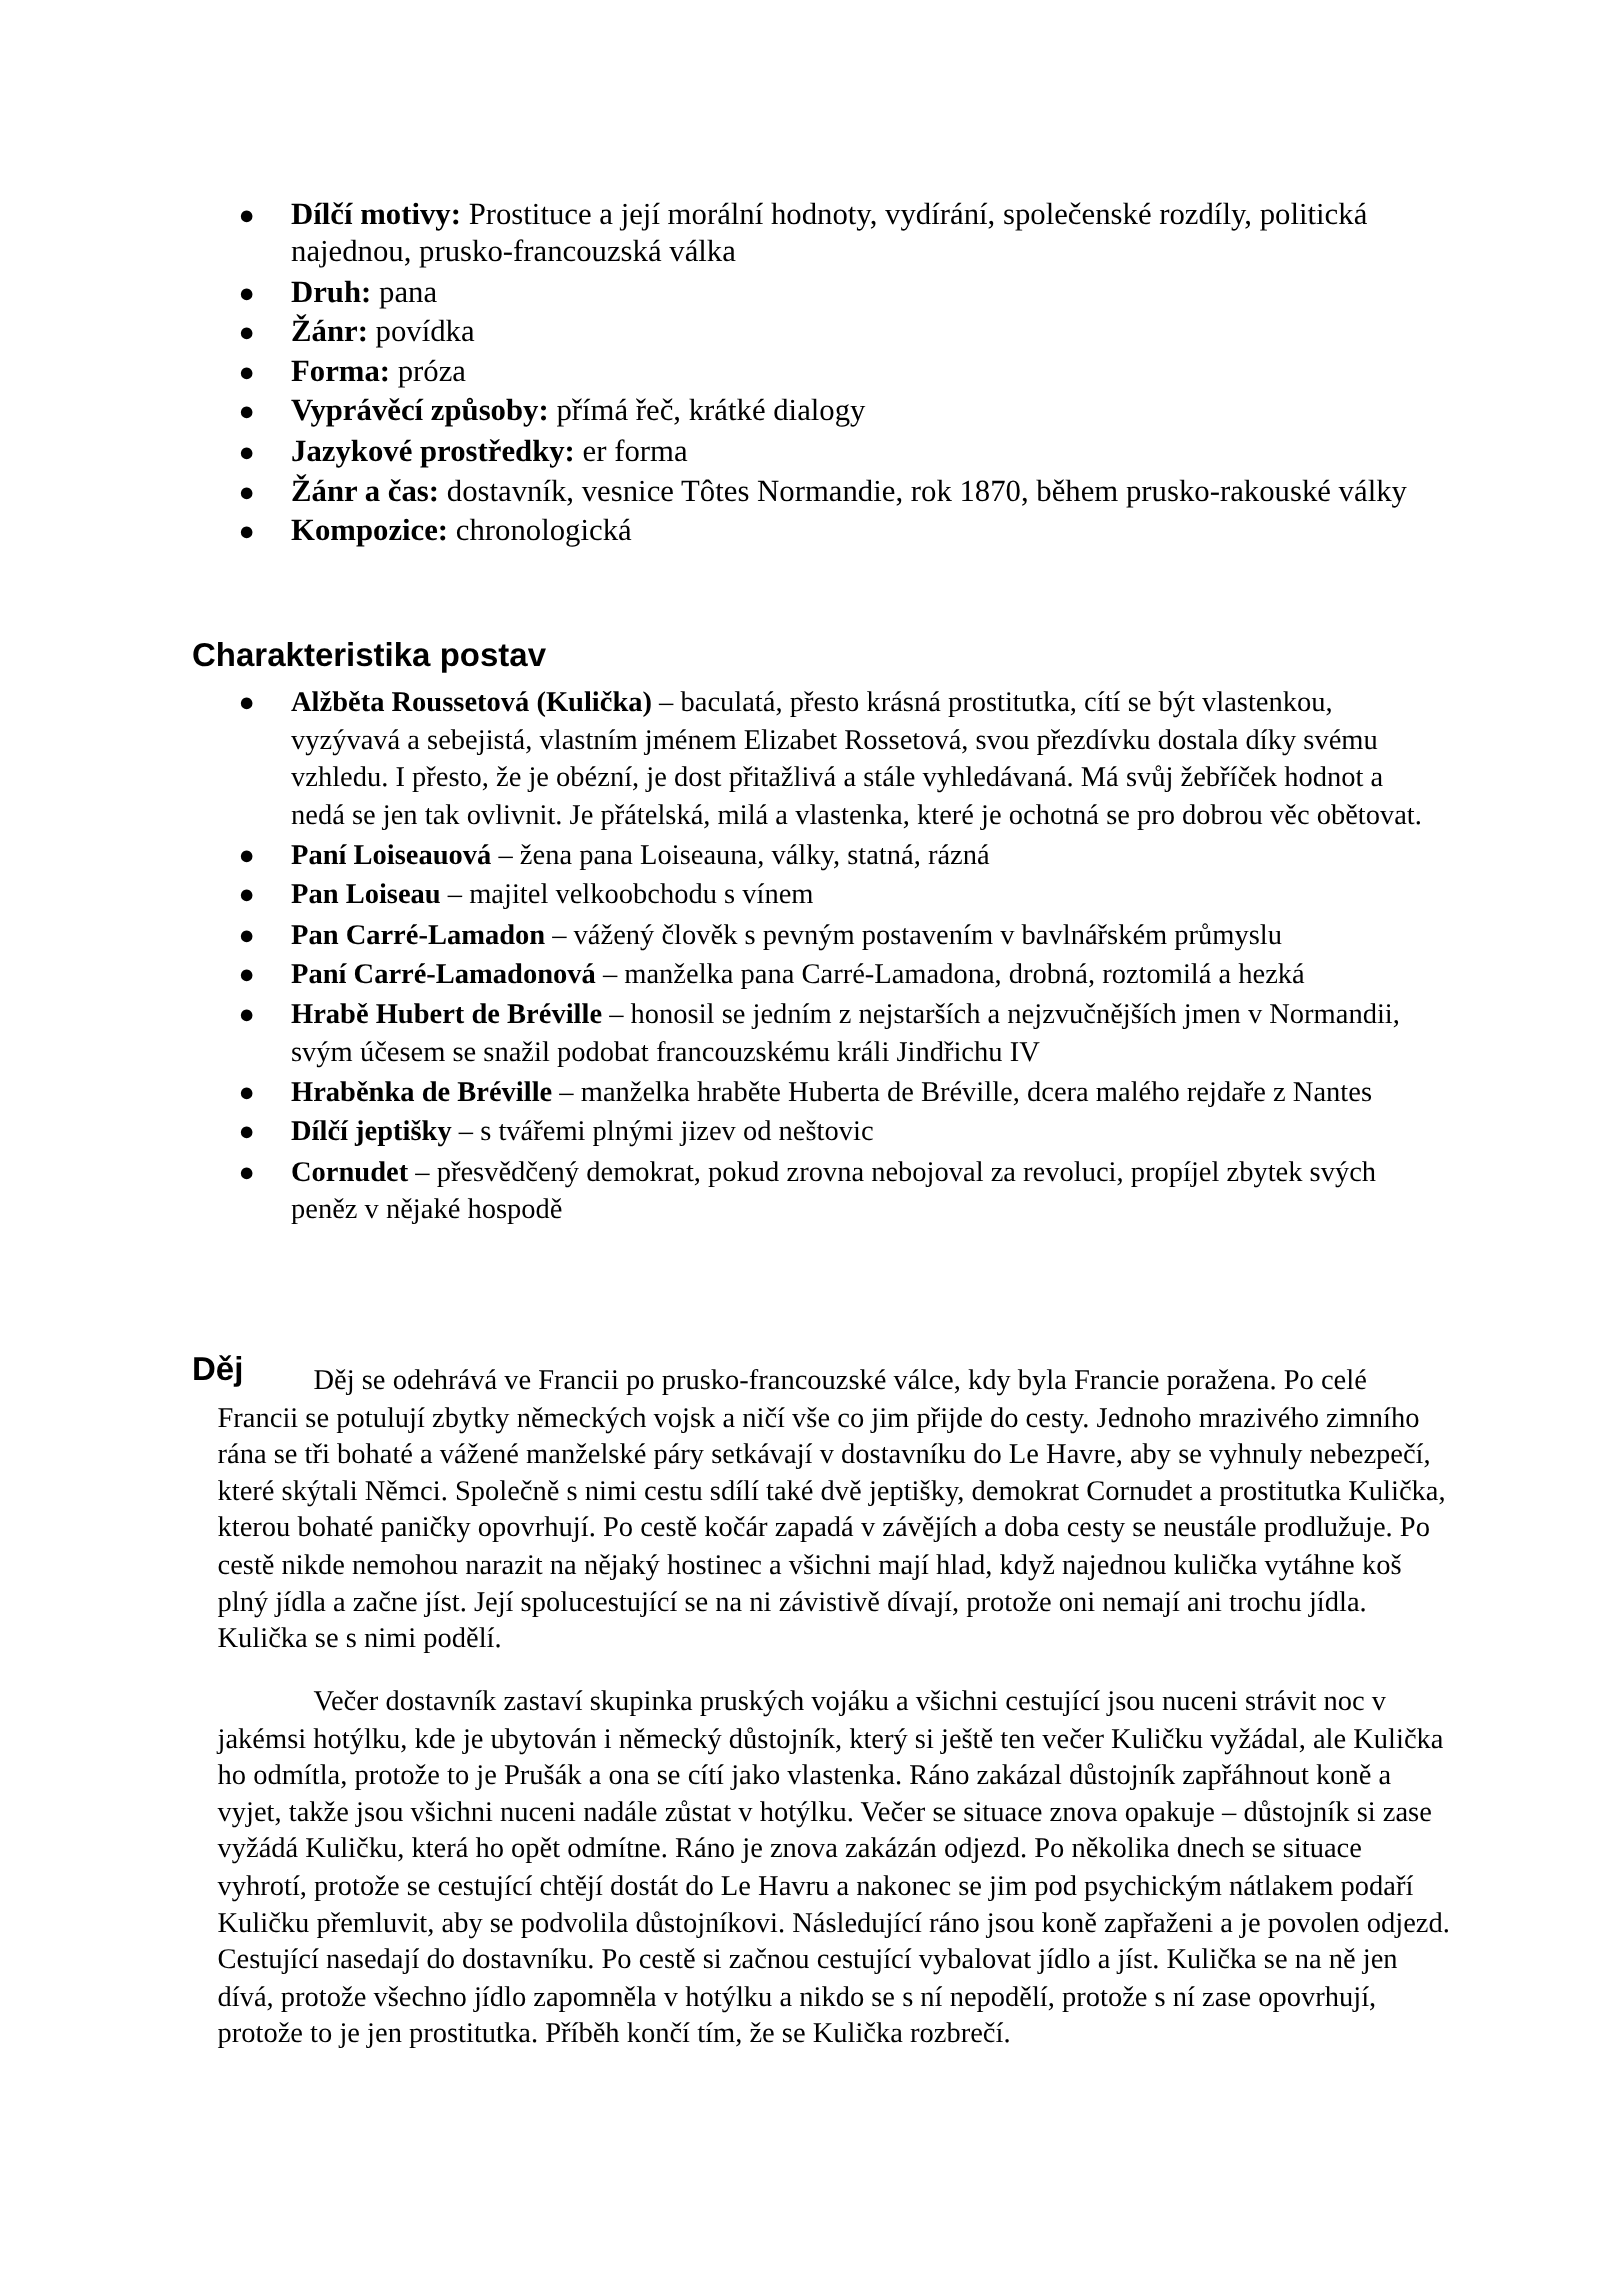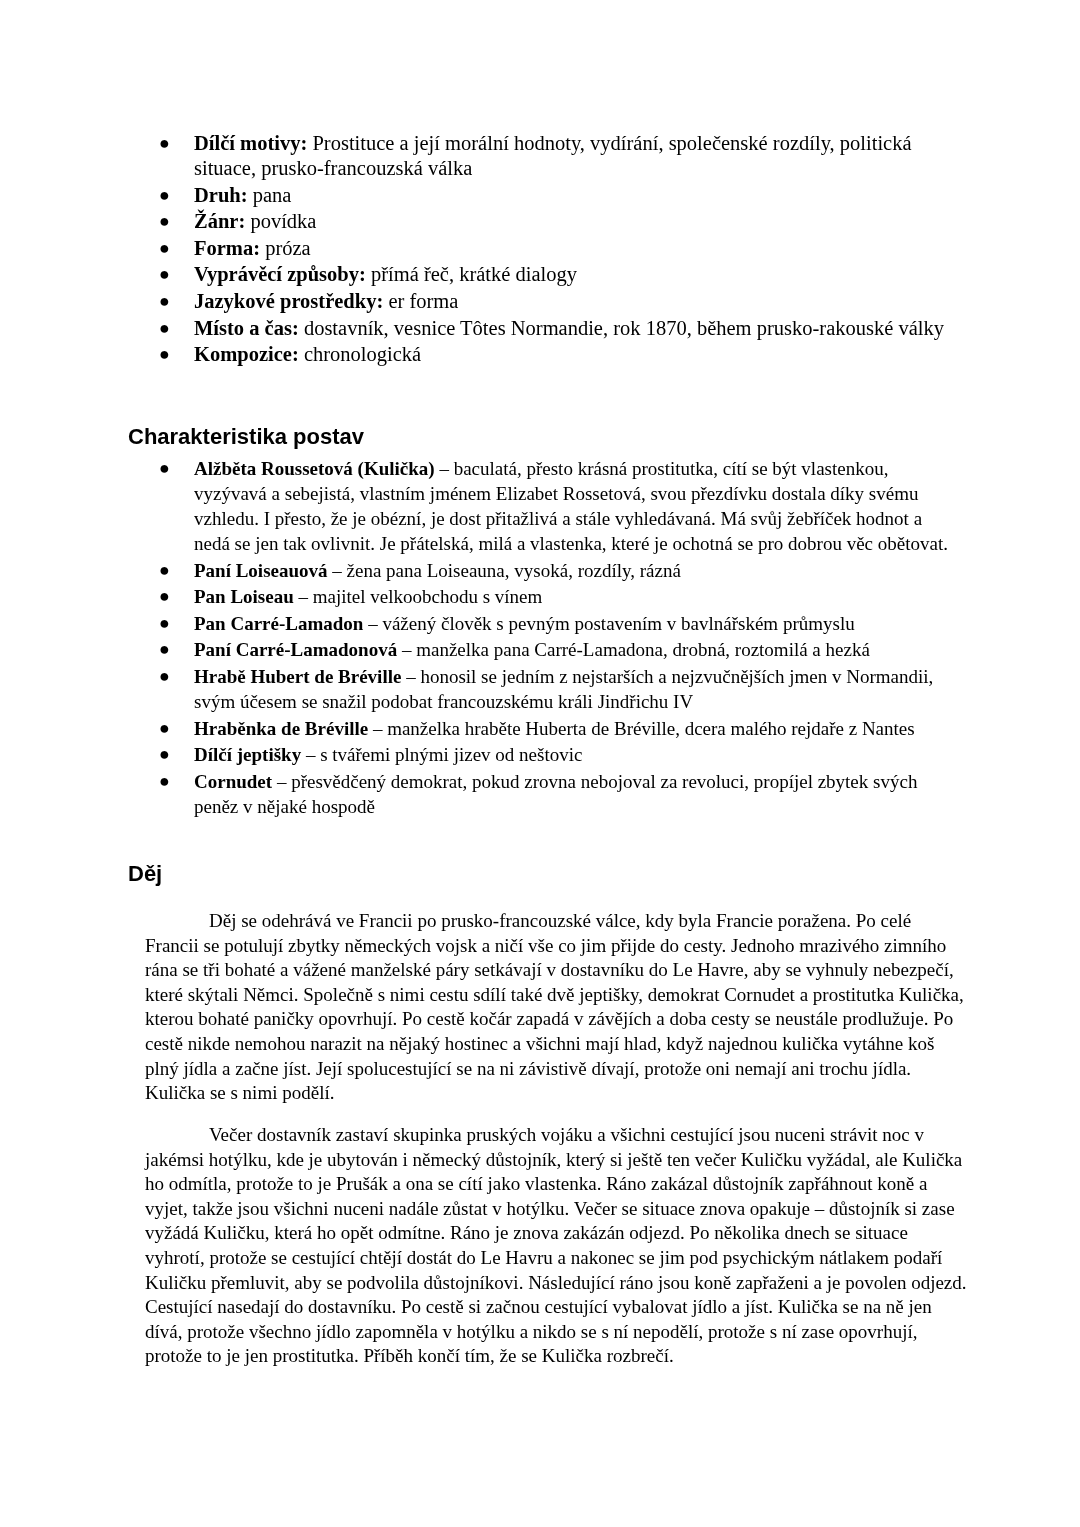--- a/index.html
+++ b/index.html
@@ -11,42 +11,42 @@
   .li b { font-weight: bold; text-align: right; }
   h2 { position: absolute; left: 128px; margin: 0; font-family: Liberation Sans, sans-serif; font-weight: bold; font-size: 22px; line-height: 34px; }
   .para { position: absolute; left: 128px; width: 822px; margin: 17px; font-size: 20.5px; line-height: 24.6px; text-indent: 64px; text-align: left; }
 </style>
 </head>
 <body>
 
 <div class="page">
 
   <ul class="list" style="top:131px;">
-    <li class="li"><span class="bullet">●</span><b>Dílčí motivy:</b><span> Prostituce a její morální hodnoty, vydírání, společenské rozdíly, politická situace, prusko-francouzská válka</span></li>
+    <li class="li"><span class="bullet">●</span><b>Dílčí motivy:</b><span> Prostituce a její morální hodnoty, vydírání, společenské rozdíly, politická najednou, prusko-francouzská válka</span></li>
     <li class="li"><span class="bullet">●</span><b>Druh:</b><span> pana</span></li>
     <li class="li"><span class="bullet">●</span><b>Žánr:</b><span> povídka</span></li>
     <li class="li"><span class="bullet">●</span><b>Forma:</b><span> próza</span></li>
     <li class="li"><span class="bullet">●</span><b>Vyprávěcí způsoby:</b><span> přímá řeč, krátké dialogy</span></li>
     <li class="li"><span class="bullet">●</span><b>Jazykové prostředky:</b><span> er forma</span></li>
-    <li class="li"><span class="bullet">●</span><b>Místo a čas:</b><span> dostavník, vesnice Tôtes Normandie, rok 1870, během prusko-rakouské války</span></li>
+    <li class="li"><span class="bullet">●</span><b>Žánr a čas:</b><span> dostavník, vesnice Tôtes Normandie, rok 1870, během prusko-rakouské války</span></li>
     <li class="li"><span class="bullet">●</span><b>Kompozice:</b><span> chronologická</span></li>
   </ul>
 
   <h2 style="top:420px;">Charakteristika postav</h2>
 
   <ul class="list" style="top:456px;">
     <li class="li" style="font-size:19px;line-height:25px;"><span class="bullet">●</span><b>Alžběta Roussetová (Kulička)</b><span> – baculatá, přesto krásná prostitutka, cítí se být vlastenkou, vyzývavá a sebejistá, vlastním jménem Elizabet Rossetová, svou přezdívku dostala díky svému vzhledu. I přesto, že je obézní, je dost přitažlivá a stále vyhledávaná. Má svůj žebříček hodnot a nedá se jen tak ovlivnit. Je přátelská, milá a vlastenka, které je ochotná se pro dobrou věc obětovat.</span></li>
-    <li class="li" style="font-size:19px;"><span class="bullet">●</span><b>Paní Loiseauová</b><span> – žena pana Loiseauna, vysoká, rozdíly, rázná</span></li>
+    <li class="li" style="font-size:19px;"><span class="bullet">●</span><b>Paní Loiseauová</b><span> – žena pana Loiseauna, války, statná, rázná</span></li>
     <li class="li" style="font-size:19px;"><span class="bullet">●</span><b>Pan Loiseau</b><span> – majitel velkoobchodu s vínem</span></li>
     <li class="li" style="font-size:19px;"><span class="bullet">●</span><b>Pan Carré-Lamadon</b><span> – vážený člověk s pevným postavením v bavlnářském průmyslu</span></li>
     <li class="li" style="font-size:19px;"><span class="bullet">●</span><b>Paní Carré-Lamadonová</b><span> – manželka pana Carré-Lamadona, drobná, roztomilá a hezká</span></li>
     <li class="li" style="font-size:19px;"><span class="bullet">●</span><b>Hrabě Hubert de Bréville</b><span> – honosil se jedním z nejstarších a nejzvučnějších jmen v Normandii, svým účesem se snažil podobat francouzskému králi Jindřichu IV</span></li>
     <li class="li" style="font-size:19px;padding-right:110px;"><span class="bullet">●</span><b>Hraběnka de Bréville</b><span> – manželka hraběte Huberta de Bréville, dcera malého rejdaře z Nantes</span></li>
     <li class="li" style="font-size:19px;"><span class="bullet">●</span><b>Dílčí jeptišky</b><span> – s tvářemi plnými jizev od neštovic</span></li>
     <li class="li" style="font-size:19px;"><span class="bullet">●</span><b>Cornudet</b><span> – přesvědčený demokrat, pokud zrovna nebojoval za revoluci, propíjel zbytek svých peněz v nějaké hospodě</span></li>
   </ul>
 
-  <h2 style="top:857px;">Děj</h2>
+  <h2 style="top:896px;">Děj</h2>
 
   <p class="para" style="top:892px;font-size:19px;">Děj se odehrává ve Francii po prusko-francouzské válce, kdy byla Francie poražena. Po celé Francii se potulují zbytky německých vojsk a ničí vše co jim přijde do cesty. Jednoho mrazivého zimního rána se tři bohaté a vážené manželské páry setkávají v dostavníku do Le Havre, aby se vyhnuly nebezpečí, které skýtali Němci. Společně s nimi cestu sdílí také dvě jeptišky, demokrat Cornudet a prostitutka Kulička, kterou bohaté paničky opovrhují. Po cestě kočár zapadá v závějích a doba cesty se neustále prodlužuje. Po cestě nikde nemohou narazit na nějaký hostinec a všichni mají hlad, když najednou kulička vytáhne koš plný jídla a začne jíst. Její spolucestující se na ni závistivě dívají, protože oni nemají ani trochu jídla. Kulička se s nimi podělí.</p>
   <p class="para" style="top:1106px;font-size:19px;">Večer dostavník zastaví skupinka pruských vojáku a všichni cestující jsou nuceni strávit noc v jakémsi hotýlku, kde je ubytován i německý důstojník, který si ještě ten večer Kuličku vyžádal, ale Kulička ho odmítla, protože to je Prušák a ona se cítí jako vlastenka. Ráno zakázal důstojník zapřáhnout koně a vyjet, takže jsou všichni nuceni nadále zůstat v hotýlku. Večer se situace znova opakuje – důstojník si zase vyžádá Kuličku, která ho opět odmítne. Ráno je znova zakázán odjezd. Po několika dnech se situace vyhrotí, protože se cestující chtějí dostát do Le Havru a nakonec se jim pod psychickým nátlakem podaří Kuličku přemluvit, aby se podvolila důstojníkovi. Následující ráno jsou koně zapřaženi a je povolen odjezd. Cestující nasedají do dostavníku. Po cestě si začnou cestující vybalovat jídlo a jíst. Kulička se na ně jen dívá, protože všechno jídlo zapomněla v hotýlku a nikdo se s ní nepodělí, protože s ní zase opovrhují, protože to je jen prostitutka. Příběh končí tím, že se Kulička rozbrečí.</p>
 
 </div>
 
 </body></html>

